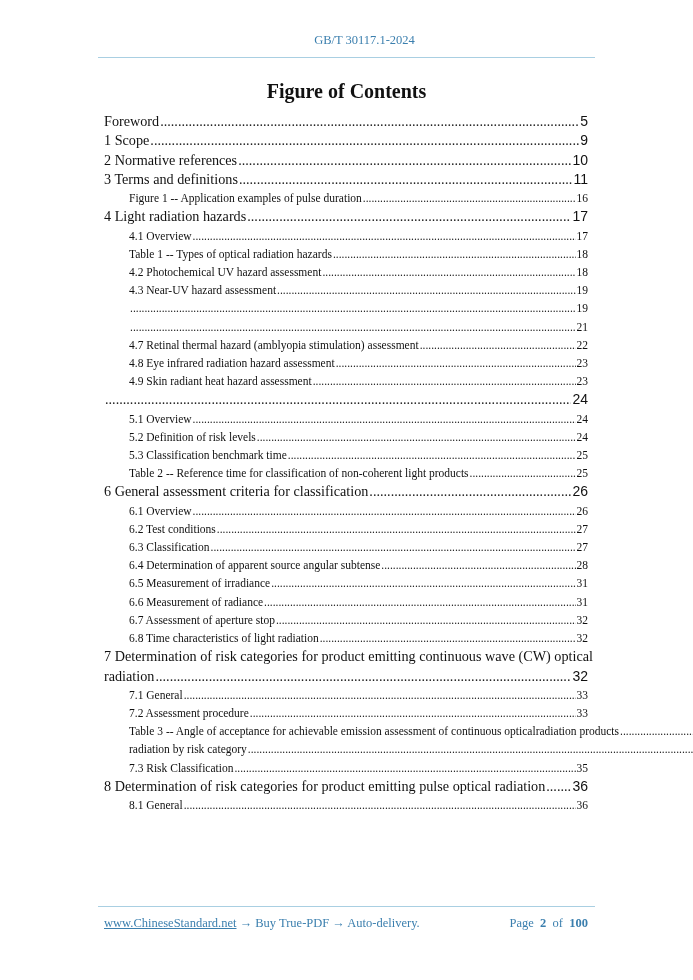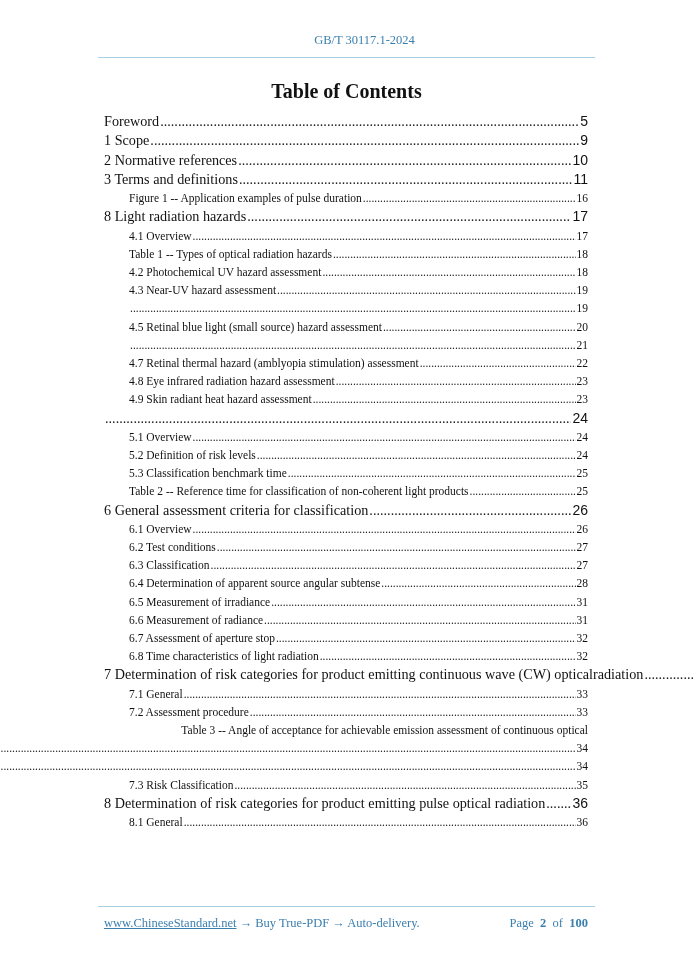--- a/index.html
+++ b/index.html
@@ -13,39 +13,39 @@
   .toc { position: absolute; top: 112px; left: 104px; width: 484px; }
   .entry { display: flex; align-items: flex-start; white-space: nowrap; }
   .entry.l1 { font-size: 14.2px; height: 19.3px; line-height: 19.3px; }
   .entry.l2 { font-size: 11.5px; height: 18.2px; line-height: 18.2px; padding-left: 25px; }
   .entry .label { flex: 0 0 auto; }
   .entry .dots { flex: 1 1 auto; overflow: hidden; margin: 0 1px; color: #222; }
   .entry .dots::after { content: "................................................................................................................................................................................................................................................"; }
   .entry .page { flex: 0 0 auto; }
   .entry.l1 .page { font-family: "Liberation Sans", sans-serif; font-size: 14px; }
   .wrap-first { display: block; white-space: nowrap; }
-  .entry.l1.wrap { height: auto; flex-direction: row; align-items: stretch; }
+  .entry.l1.wrap { height: auto; flex-direction: column; align-items: stretch; }
   .entry.l1.wrap .wrap-first { height: 19.3px; line-height: 19.3px; text-align: justify; text-align-last: justify; }
-  .entry.l2.wrap { height: auto; flex-direction: column; align-items: flex-end; }
+  .entry.l2.wrap { height: auto; align-items: center; }
   .entry.l2.wrap .wrap-first { height: 18.2px; line-height: 18.2px; text-align: justify; text-align-last: justify; }
   .row { display: flex; align-items: baseline; white-space: nowrap; }
   .footer { position: absolute; top: 916px; left: 104px; width: 484px; font-size: 12.5px;
             color: #3b7fae; display: flex; justify-content: space-between; }
   .footer a { color: #3b7fae; text-decoration: underline; }
   .footer b { font-weight: bold; }
 </style>
 </head>
 <body>
 
 <div>
   <div class="header-title">GB/T 30117.1-2024</div>
   <div class="rule" style="top:57px"></div>
 </div>
 
-<div class="toc-title">Table of Contents</div>
+<div class="toc-title">Figure of Contents</div>
 
 <div class="toc">
   <div class="entry l1">
       <span class="label">Foreword</span>
       <span class="dots"></span>
       <span class="page">5</span>
     </div>
   <div class="entry l1">
       <span class="label">1 Scope</span>
       <span class="dots"></span>
@@ -60,21 +60,21 @@
       <span class="label">3 Terms and definitions</span>
       <span class="dots"></span>
       <span class="page">11</span>
     </div>
   <div class="entry l2">
       <span class="label">Figure 1 -- Application examples of pulse duration</span>
       <span class="dots"></span>
       <span class="page">16</span>
     </div>
   <div class="entry l1">
-      <span class="label">8 Light radiation hazards</span>
+      <span class="label">4 Light radiation hazards</span>
       <span class="dots"></span>
       <span class="page">17</span>
     </div>
   <div class="entry l2">
       <span class="label">4.1 Overview</span>
       <span class="dots"></span>
       <span class="page">17</span>
     </div>
   <div class="entry l2">
       <span class="label">Table 1 -- Types of optical radiation hazards</span>
@@ -87,25 +87,20 @@
       <span class="page">18</span>
     </div>
   <div class="entry l2">
       <span class="label">4.3 Near-UV hazard assessment</span>
       <span class="dots"></span>
       <span class="page">19</span>
     </div>
   <div class="entry l2">
       <span class="dots"></span>
       <span class="page">19</span>
-    </div>
-  <div class="entry l2">
-      <span class="label">4.5 Retinal blue light (small source) hazard assessment</span>
-      <span class="dots"></span>
-      <span class="page">20</span>
     </div>
   <div class="entry l2">
       <span class="dots"></span>
       <span class="page">21</span>
     </div>
   <div class="entry l2">
       <span class="label">4.7 Retinal thermal hazard (amblyopia stimulation) assessment</span>
       <span class="dots"></span>
       <span class="page">22</span>
     </div>

